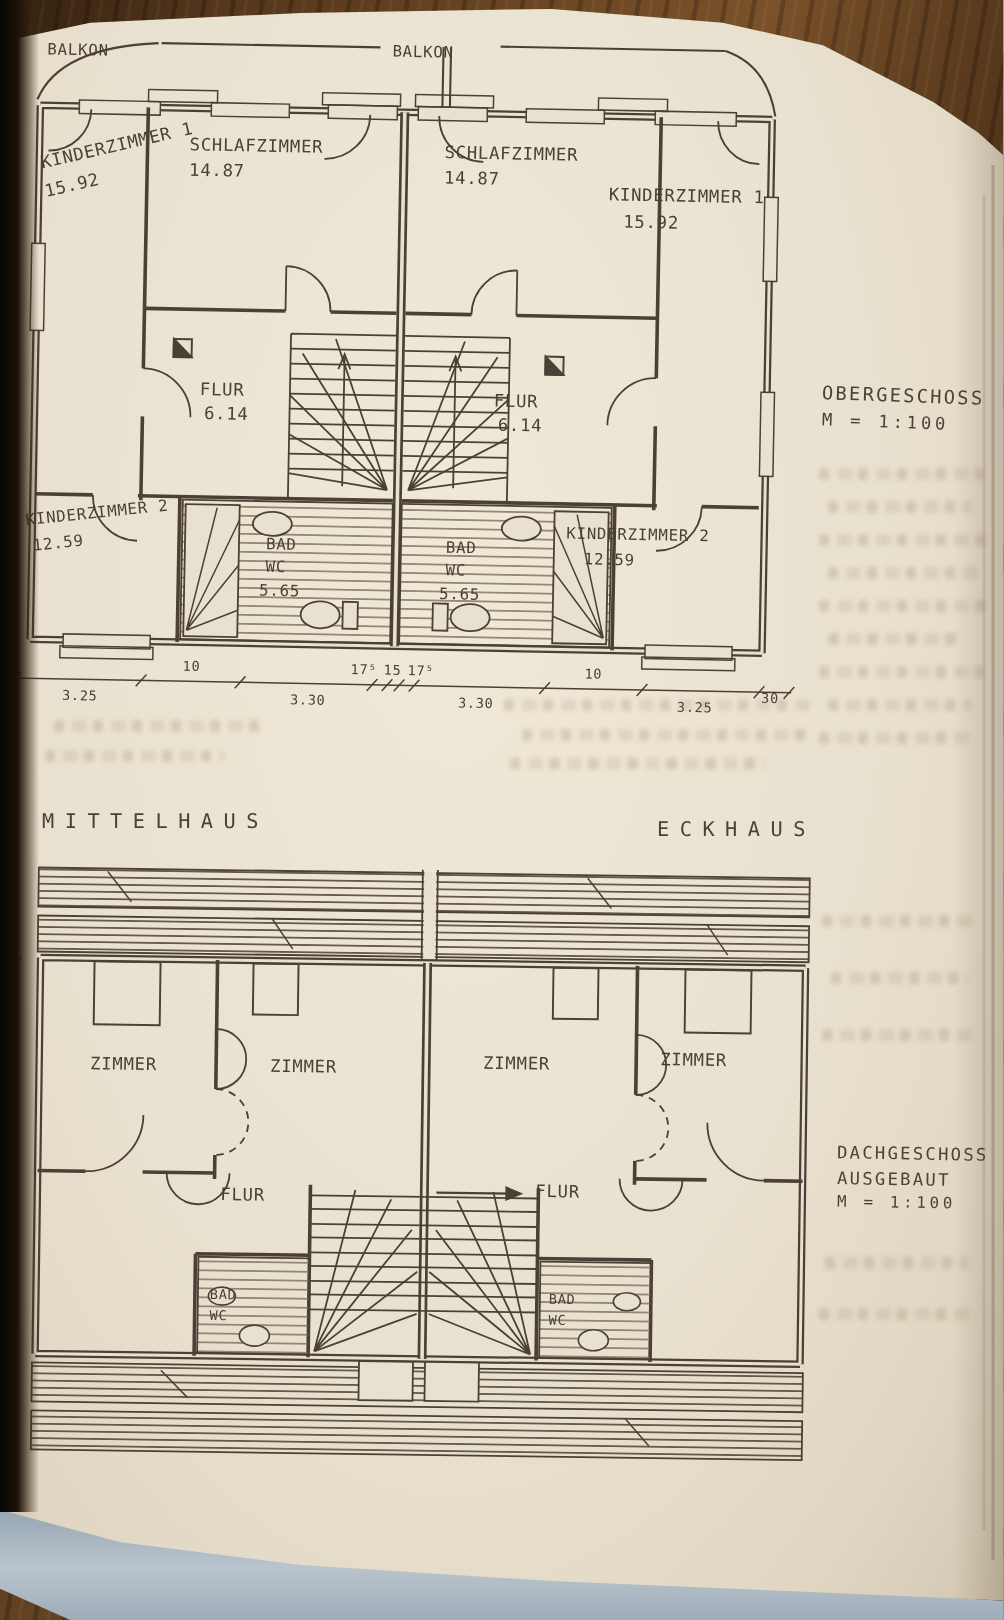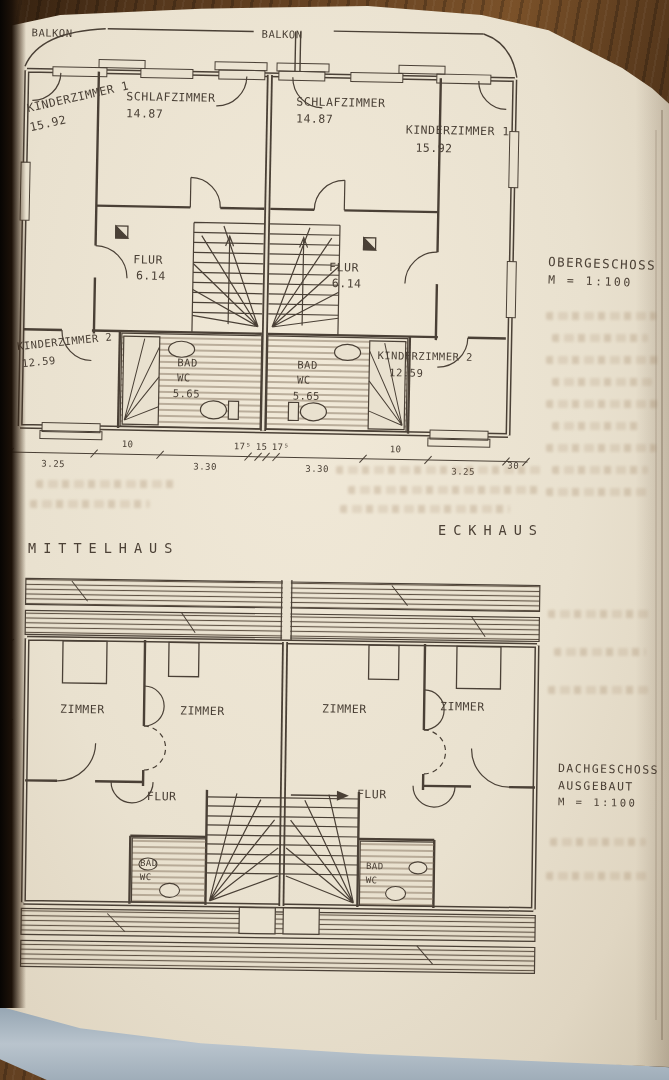--- a/index.html
+++ b/index.html
@@ -192,21 +192,21 @@
       <text class="t9" x="382" y="431">10</text>
       <text class="t9" x="444" y="452">3.25</text>
       <text class="t9" x="500" y="445">30</text>
     </g>
   </svg>
 
   <div class="htxt plan-title" style="left:548px;top:256px;transform:rotate(2deg)">OBERGESCHOSS</div>
   <div class="htxt plan-scale" style="left:548px;top:274px;transform:rotate(2deg)">M = 1:100</div>
 
   <div class="htxt section-label" style="left:28px;top:540px">MITTELHAUS</div>
-  <div class="htxt section-label" style="left:438px;top:522px">ECKHAUS</div>
+  <div class="htxt section-label" style="left:438px;top:545px">ECKHAUS</div>
 
   <svg style="left:2px;top:572px;transform:rotate(0.8deg);transform-origin:0 0" width="542" height="408" viewBox="0 0 542 408">
     <defs>
       <pattern id="hatchRoof" width="8" height="4.8" patternUnits="userSpaceOnUse">
         <path d="M0 2.4 H8" stroke="#5f5244" stroke-width="1.15"></path>
       </pattern>
       <pattern id="hatchBath2" width="7" height="6" patternUnits="userSpaceOnUse">
         <path d="M0 3 H7" stroke="#8d7d6a" stroke-width="1.1"></path>
       </pattern>
     </defs>

